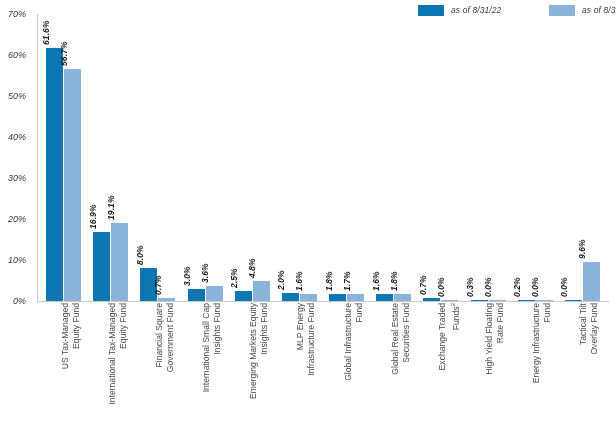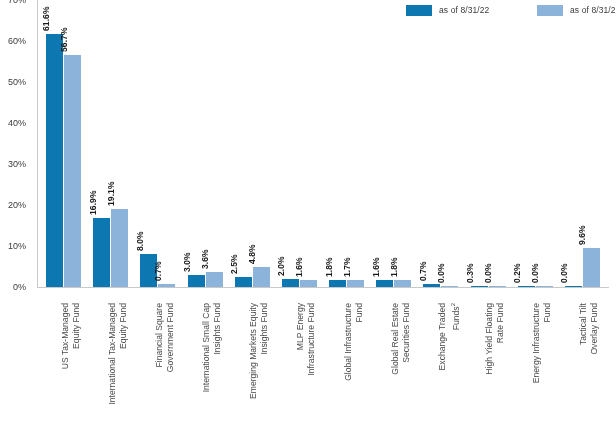--- a/index.html
+++ b/index.html
@@ -13,23 +13,24 @@
     font-family: "Liberation Sans", sans-serif;
     color: #3a3a3a;
     overflow: hidden;
     position: relative;
   }
 
   
   #legend {
     position: absolute;
     top: 2px;
-    left: 0;
+    left: 12px;
     width: 592px;
     height: 18px;
+    font-style: italic;
   }
   .legend-entry {
     position: absolute;
     display: flex;
     align-items: center;
     height: 14px;
   }
   .legend-entry.e0 { left: 406px; top: 1px; }
   .legend-entry.e1 { left: 537px; top: 1px; }
   .legend-swatch {
@@ -42,23 +43,24 @@
     color: #3a3a3a;
     margin-left: 7px;
     white-space: nowrap;
     letter-spacing: 0.1px;
   }
 
   
   #plot {
     position: absolute;
     left: 37px;
-    top: 0;
+    top: 14px;
     width: 572px;
     height: 288px;
+    font-style: italic;
   }
   #axis-line {
     position: absolute;
     left: 0;
     top: 0;
     width: 1px;
     height: 288px;
     background: #c9c9c9;
   }
   #baseline {

